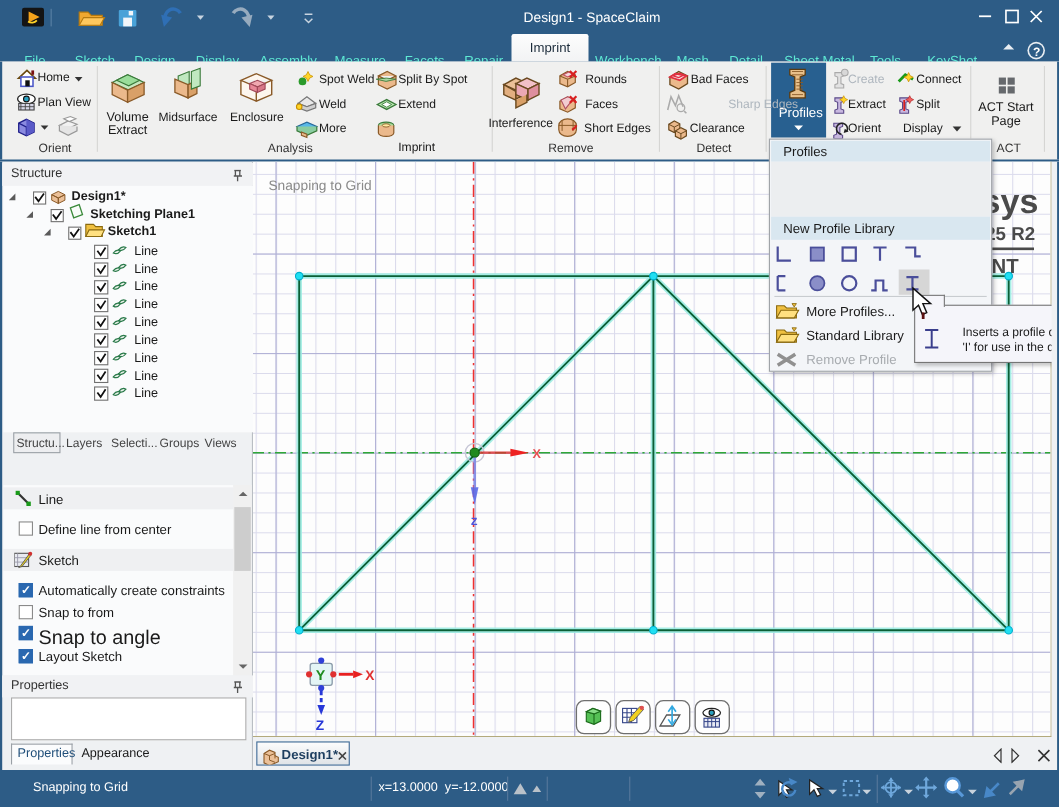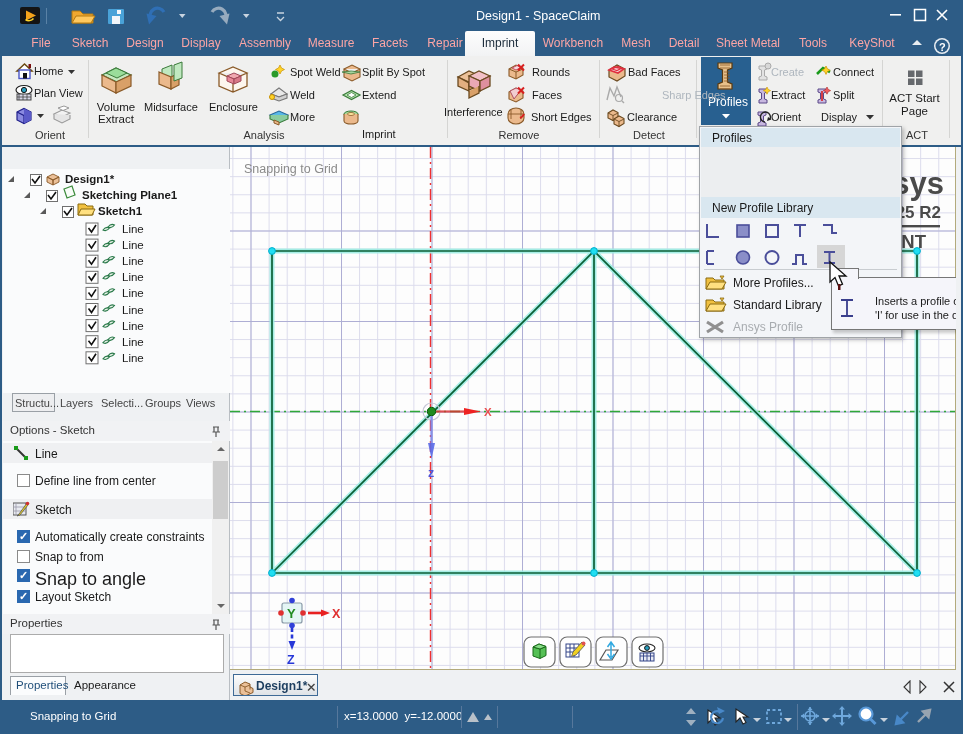--- a/index.html
+++ b/index.html
@@ -1,21 +1,21 @@
 <!DOCTYPE html>
 <html><head>
 <meta charset="utf-8">
 <style>
 html,body{margin:0;padding:0}
 #app{position:relative;width:963px;height:734px;font-family:"Liberation Sans",sans-serif;overflow:hidden;background:#F0F0EF}
 .abs{position:absolute}
 
 #titlebar{position:absolute;left:0;top:0;width:963px;height:30px;background:#2D5C86;color:#fff}
 #menubar{position:absolute;left:0;top:30px;width:963px;height:26px;background:#2D5C86;color:#fff}
-.mtab{position:absolute;top:0;height:26px;line-height:26px;font-size:12px;color:#fca5a5;text-align:center}
+.mtab{position:absolute;top:12px;height:26px;line-height:26px;font-size:12px;color:#5eead4;}
 #preparetab{position:absolute;left:465px;top:1px;width:70px;height:25px;background:linear-gradient(#fdfdfd,#f2f3f4);color:#1b2b3a;line-height:25px;text-align:center;font-size:12px;border-radius:2px 2px 0 0}
 
 #ribbon{position:absolute;left:0;top:56px;width:963px;height:89px;background:#F0F0EF;border-left:2px solid #2D5C86;border-right:2px solid #2D5C86;box-sizing:border-box}
 #ribbonline{position:absolute;left:0;top:145px;width:963px;height:2px;background:#2D5C86}
 .gsep{position:absolute;top:60px;height:78px;width:1px;background:#D5D5D3}
 .glabel{position:absolute;top:73px;height:14px;font-size:11px;color:#333;text-align:center}
 .rtext{position:absolute;font-size:11px;color:#1a1a1a;white-space:nowrap}
 .gray{color:#AEB6BE}
 .bigbtn{position:absolute;text-align:center;font-size:11.5px;color:#1a1a1a}
 
@@ -257,20 +257,26 @@
     <div class="rtext bigbtn" style="left:884px;top:36px;width:57px;line-height:12.5px">ACT Start<br>Page</div>
     <div class="glabel" style="left:20px;width:56px">Orient</div>
     <div class="glabel" style="left:234px;width:56px">Analysis</div>
     <div class="glabel" style="left:489px;width:56px">Remove</div>
     <div class="glabel" style="left:619px;width:56px">Detect</div>
     <div class="glabel" style="left:887px;width:56px">ACT</div>
   </div>
   <div id="ribbonline"></div>
   <div id="leftpanel">
 
+    <div class="phead" style="top:1px;height:21px">
+        <span>Structure</span>
+      <svg class="pin" style="top:6px" width="9" height="12">
+          <path d="M1 1 h6 M2 1 v5 M6 1 v5 M0.5 6 h7.5 M4 6 v5" stroke="#555" stroke-width="1.2" fill="none"></path>
+        </svg>
+    </div>
     <div class="abs" style="left:1px;top:22px;width:227px;height:224px;background:#FAFBFC"></div>
     <svg class="abs" style="left:0;top:22px" width="228" height="224">
 
       <path d="M12 7 L12 13 L6 13 Z" fill="#5a5a5a"></path>
       <path d="M28 23 L28 29 L22 29 Z" fill="#5a5a5a"></path>
       <path d="M44 39 L44 45 L38 45 Z" fill="#5a5a5a"></path>
 
       <path d="M45 8 l6 -3 l6 3 l-6 3 Z M45 8 l0 5 l6 3 l0 -5 Z M51 11 l6 -3 l0 5 l-6 3 Z" fill="#EBC098" stroke="#8A5A28" stroke-width="0.9"></path>
 
       <path d="M62 20 l8 -3 l3 9 l-8 3 Z" fill="#F8FCF8" stroke="#3A8A3A" stroke-width="1.2"></path>
@@ -314,26 +320,20 @@
     <div class="treerow" style="left:120px;top:173px">Line</div>
     <div class="treerow" style="left:120px;top:189px">Line</div>
     <div class="treerow" style="left:120px;top:205px">Line</div>
 
     <div class="abs" style="left:10px;top:246px;width:43px;height:19px;background:#EDEEF0;border:1px solid #9AA0A6;box-sizing:border-box"></div>
     <div class="treerow" style="left:13px;top:250px;color:#444;font-size:11px">Structu...</div>
     <div class="treerow" style="left:58px;top:250px;color:#444;font-size:11px">Layers</div>
     <div class="treerow" style="left:99px;top:250px;color:#444;font-size:11px">Selecti...</div>
     <div class="treerow" style="left:143px;top:250px;color:#444;font-size:11px">Groups</div>
     <div class="treerow" style="left:184px;top:250px;color:#444;font-size:11px">Views</div>
-    <div class="phead" style="top:274px;height:20px">
-        <span style="top:3px">Options - Sketch</span>
-      <svg class="pin" style="top:5px" width="9" height="12">
-          <path d="M1 1 h6 M2 1 v5 M6 1 v5 M0.5 6 h7.5 M4 6 v5" stroke="#555" stroke-width="1.2" fill="none"></path>
-        </svg>
-    </div>
     <div class="abs" style="left:1px;top:294px;width:209px;height:173px;background:#FAFBFC"></div>
 
     <div class="abs" style="left:210px;top:294px;width:17px;height:173px;background:#F0F0F0"></div>
     <div class="abs" style="left:211px;top:314px;width:15px;height:58px;background:#CDCDCD"></div>
     <svg class="abs" style="left:210px;top:294px" width="17" height="173">
       <path d="M5 10 l4 -4 l4 4 Z" fill="#666"></path>
       <path d="M5 163 l8 0 l-4 4 Z" fill="#666"></path>
     </svg>
 
     <div class="abs" style="left:1px;top:296px;width:209px;height:20px;background:#EFF0F2"></div>
@@ -559,21 +559,21 @@
       <path d="M2 5 l7 0 l2 2 l9 0 l0 9 l-18 0 Z" fill="#F0C040" stroke="#8A6A10"></path>
       <path d="M2 16 l4 -7 l16 0 l-4 7 Z" fill="#FFE080" stroke="#8A6A10"></path>
       <path d="M16 3 l4 0 l-2 3 Z" fill="#F0C040" stroke="#8A6A10" stroke-width="0.8"></path>
       <path d="M2 27 l7 0 l2 2 l9 0 l0 9 l-18 0 Z" fill="#F0C040" stroke="#8A6A10"></path>
       <path d="M2 38 l4 -7 l16 0 l-4 7 Z" fill="#FFE080" stroke="#8A6A10"></path>
       <path d="M16 25 l4 0 l-2 3 Z" fill="#F0C040" stroke="#8A6A10" stroke-width="0.8"></path>
       <path d="M3 49 l16 10 M19 49 l-16 10" stroke="#909090" stroke-width="3.2"></path>
     </svg>
     <span class="abs" style="left:33px;top:149px">More Profiles...</span>
     <span class="abs" style="left:33px;top:171px">Standard Library</span>
-    <span class="abs" style="left:33px;top:193px;color:#A8ACB0">Ansys Profile</span>
+    <span class="abs" style="left:33px;top:193px;color:#A8ACB0">Remove Profile</span>
   </div>
   <div id="tooltip">
     <svg class="abs" style="left:0;top:0" width="131" height="58">
       <path d="M9 22 l12 0 M15 22 l0 16 M9 38 l12 0" fill="none" stroke="#3A3E8C" stroke-width="1.8"></path>
       <text x="43" y="27" font-size="11" fill="#1a1a1a">Inserts a profile of</text>
       <text x="43" y="41" font-size="11" fill="#1a1a1a">'I' for use in the des</text>
     </svg>
   </div>
 
   <div class="abs" style="left:831px;top:268px;width:28px;height:11px;background:#F5F5FA;border:1px solid #767676;border-bottom:none;box-sizing:border-box"></div>

